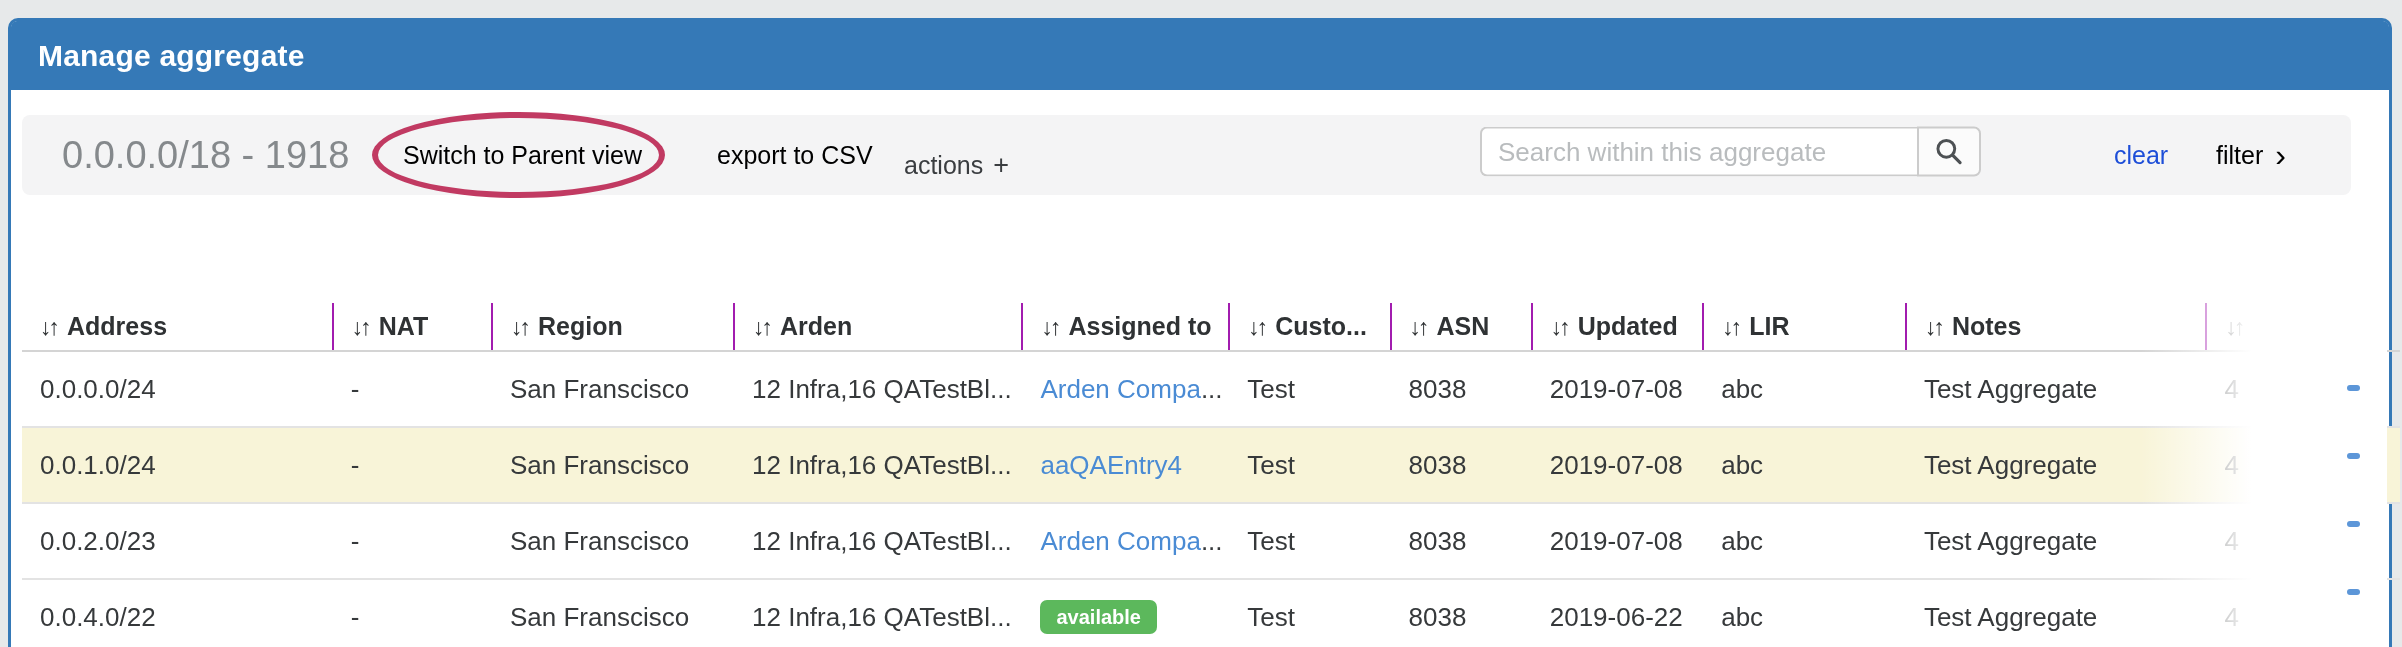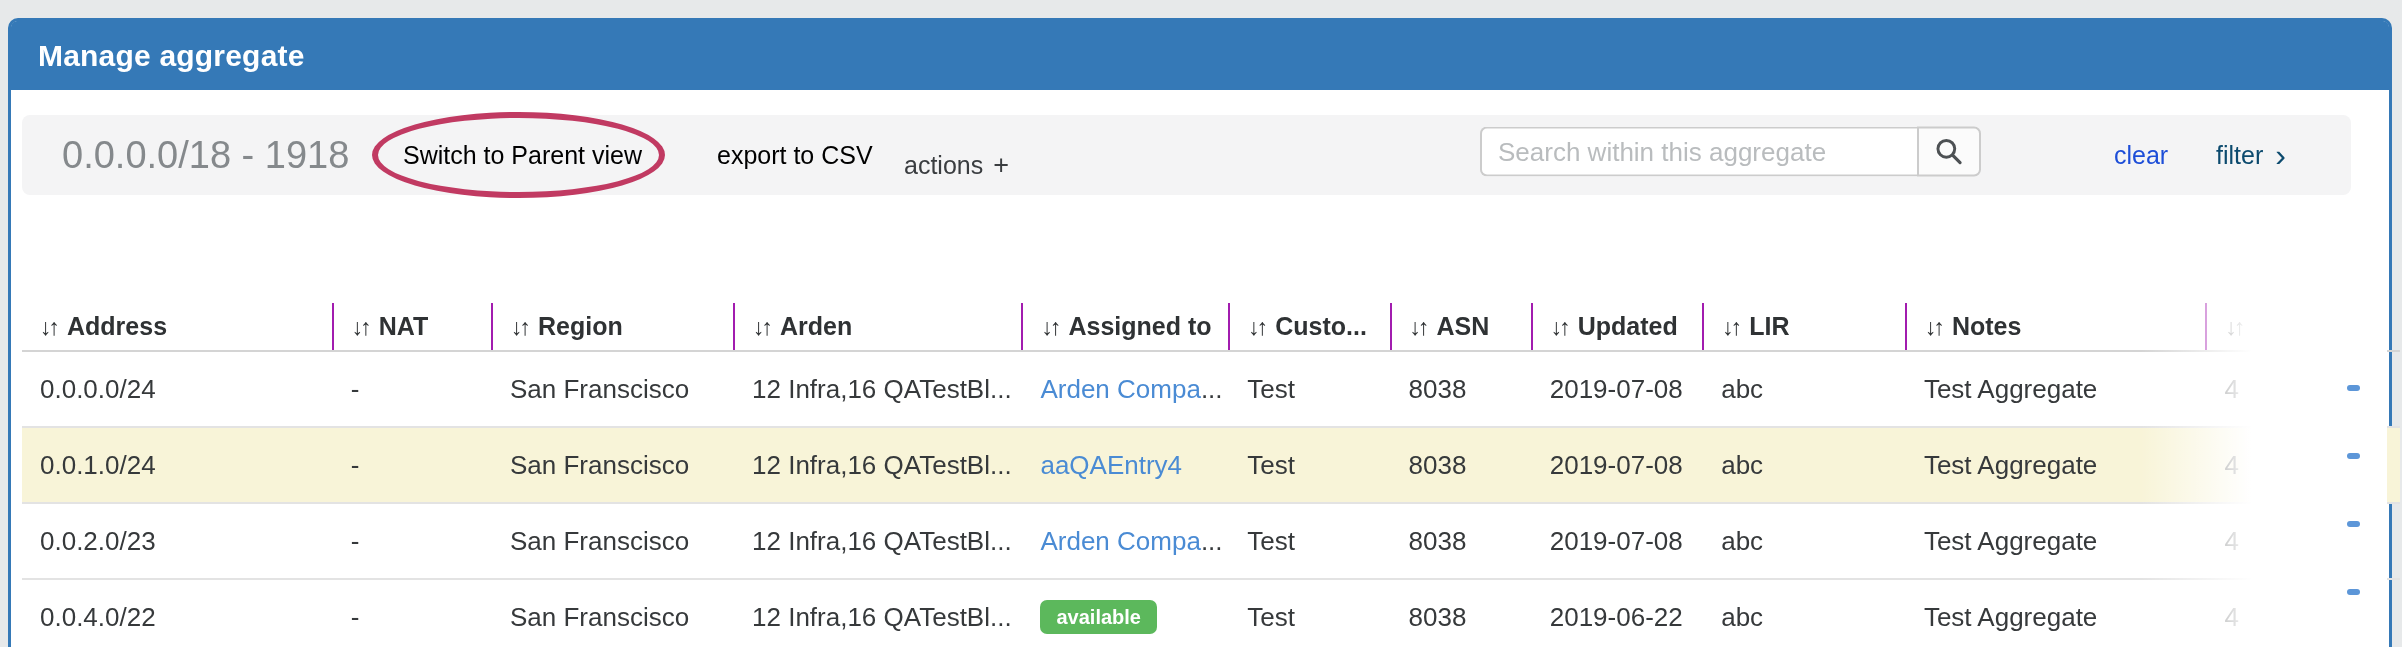--- a/index.html
+++ b/index.html
@@ -68,21 +68,21 @@
   .search-input::placeholder { color: #b9bcbe; }
   .search-btn {
     width: 64px; height: 50px;
     border: 2px solid #cccccc;
     border-radius: 0 7px 7px 0;
     background: #fbfbfb;
     display: flex; align-items: center; justify-content: center;
     cursor: pointer;
   }
   .clear-link { left: 2084px; font-size: 25px; color: #1d4ed8; cursor: pointer; margin-left: 8px; }
-  .filter-link { left: 2194px; font-size: 25px; color: #0c4a6e; cursor: pointer; }
+  .filter-link { left: 2194px; font-size: 25px; color: #000000; cursor: pointer; }
   .filter-link .chevron { font-size: 32px; margin-left: 12px; vertical-align: -2px; }
 
   .table-wrap {
     position: absolute;
     left: 11px; top: 282px;
     width: 2378px; height: 360px;
     overflow: hidden;
   }
   table { border-collapse: collapse; table-layout: fixed; width: 2600px; }
   th, td { text-align: left; padding: 0 8px 0 18px; white-space: nowrap; overflow: hidden; }

